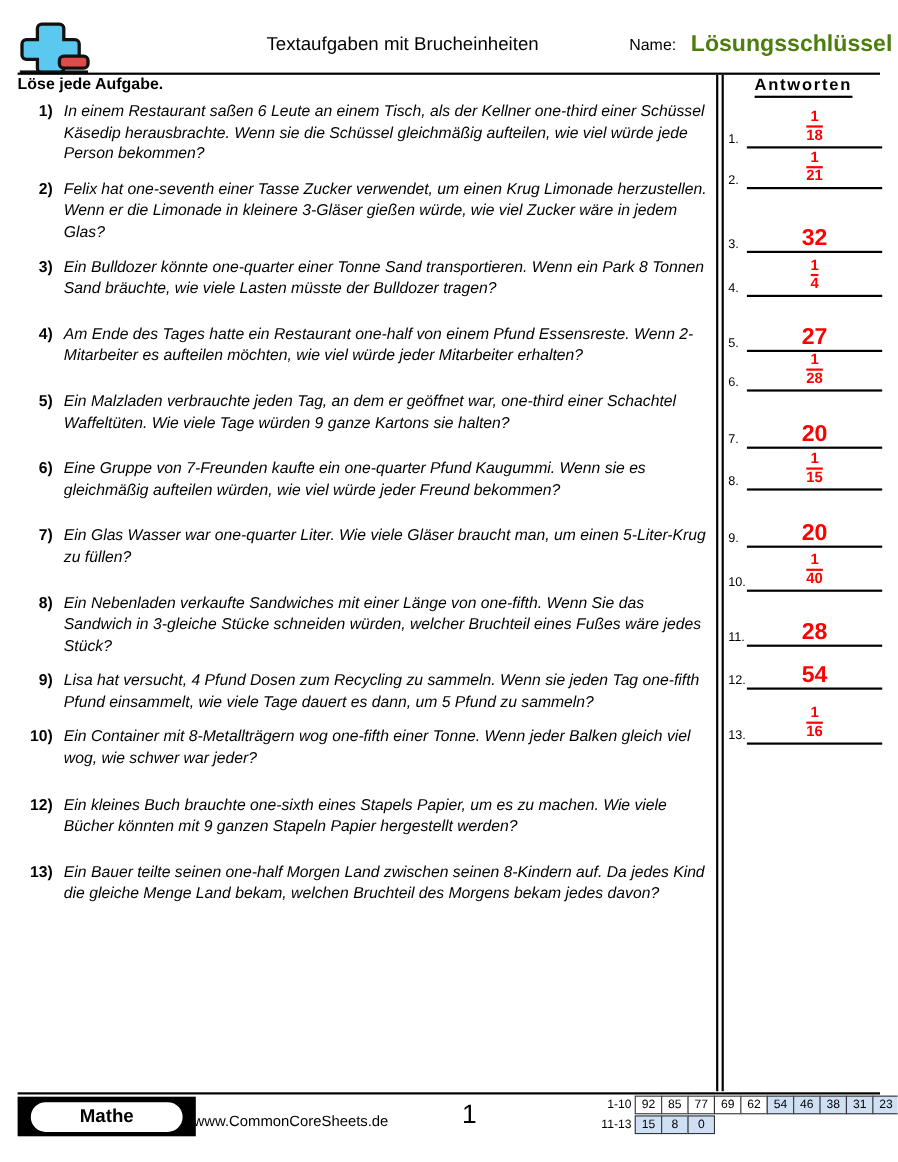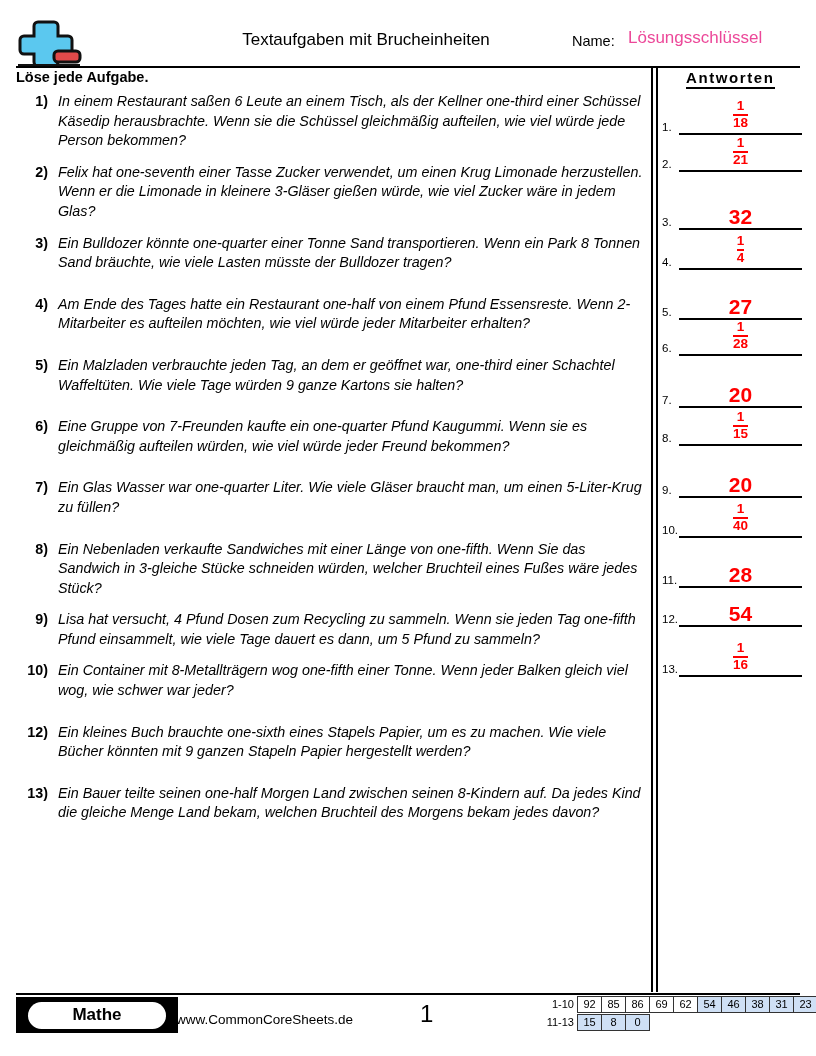--- a/index.html
+++ b/index.html
@@ -34,23 +34,23 @@
     letter-spacing: 0px;
   }
   #name-label {
     position: absolute;
     left: 556px; top: 15px;
     font-size: 14.5px;
   }
   #answer-key {
     position: absolute;
     left: 612px; top: 10px;
-    font-size: 17px;
-    font-weight: normal;
-    color: #ec4899;
+    font-size: 21px;
+    font-weight: bold;
+    color: #4d7c0f;
   }
   #header-rule {
     position: absolute;
     left: 16px; top: 66px;
     width: 784px; height: 2px;
     background: #000;
   }
 
   
   #instruction {
@@ -363,21 +363,21 @@
 </div>
 
 <div id="site-url">www.CommonCoreSheets.de</div>
 <div id="page-num">1</div>
 
 <div id="score">
     <div class="srow">
       <div class="slabel">1-10</div>
       <div class="scell">92</div>
       <div class="scell">85</div>
-      <div class="scell">86</div>
+      <div class="scell">77</div>
       <div class="scell">69</div>
       <div class="scell">62</div>
       <div class="scell hl">54</div>
       <div class="scell hl">46</div>
       <div class="scell hl">38</div>
       <div class="scell hl">31</div>
       <div class="scell hl">23</div>
     </div>
     <div class="srow">
       <div class="slabel">11-13</div>

